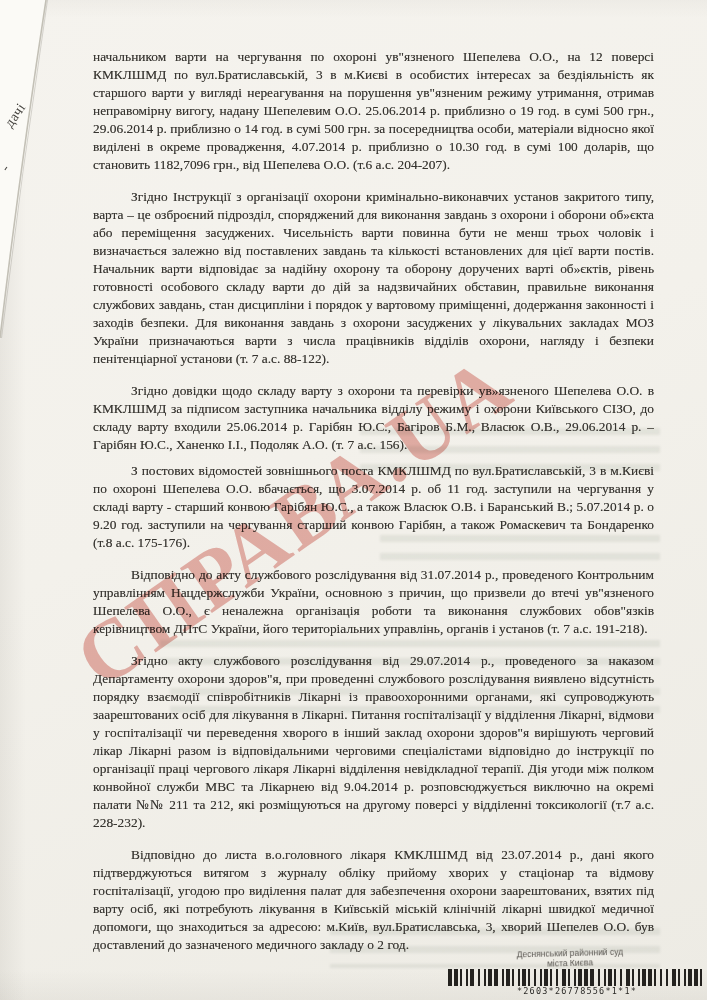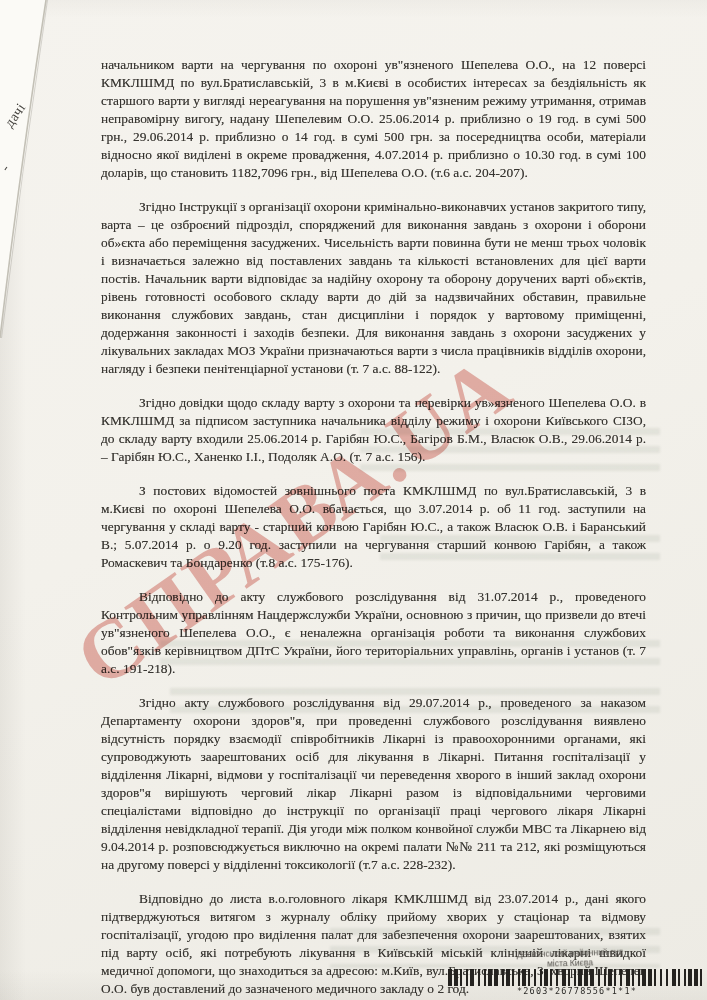--- a/index.html
+++ b/index.html
@@ -22,21 +22,21 @@
     clip-path:polygon(0 0,12px 0,0 52px);background:#8f8c85;}
   .corner-edge{position:absolute;left:0;top:0;}
   .corner-text{position:absolute;left:8px;top:118px;transform:rotate(-55deg);
     transform-origin:0 50%;font-size:14px;color:#44423e;letter-spacing:0.5px;}
   .corner-dash{position:absolute;left:3px;top:160px;transform:rotate(-55deg);
     font-size:14px;color:#44423e;}
   
   .text-block{position:absolute;left:85px;top:40px;width:577px;
     font-size:13.4px;line-height:18px;text-align:justify;color:#363430;
     text-shadow:0 0 0.5px rgba(70,65,58,0.55);}
-  .text-block p{margin:16px;}
+  .text-block p{margin:8px;}
   .text-block p.gap{margin-top:14px;}
   .text-block p.indent{text-indent:38px;}
   
   .watermark{position:absolute;left:86px;top:612px;width:700px;height:110px;
     line-height:110px;transform:rotate(-35deg);transform-origin:0 50%;
     font-size:84px;font-weight:bold;letter-spacing:3px;
     color:rgba(214,108,98,0.50);mix-blend-mode:multiply;pointer-events:none;
     font-family:"Liberation Serif",serif;white-space:nowrap;}
   
   .bleed{position:absolute;pointer-events:none;filter:blur(1.2px);

